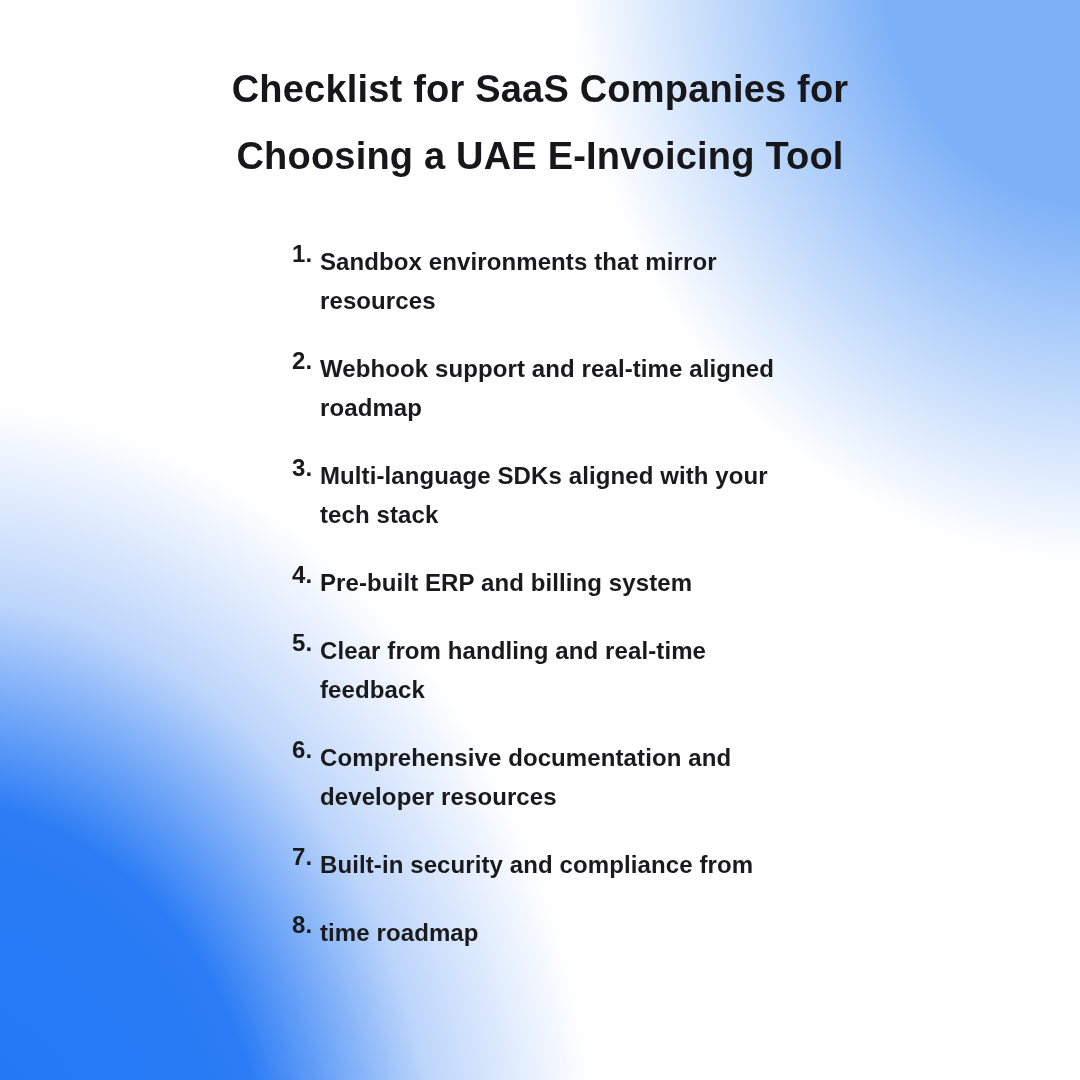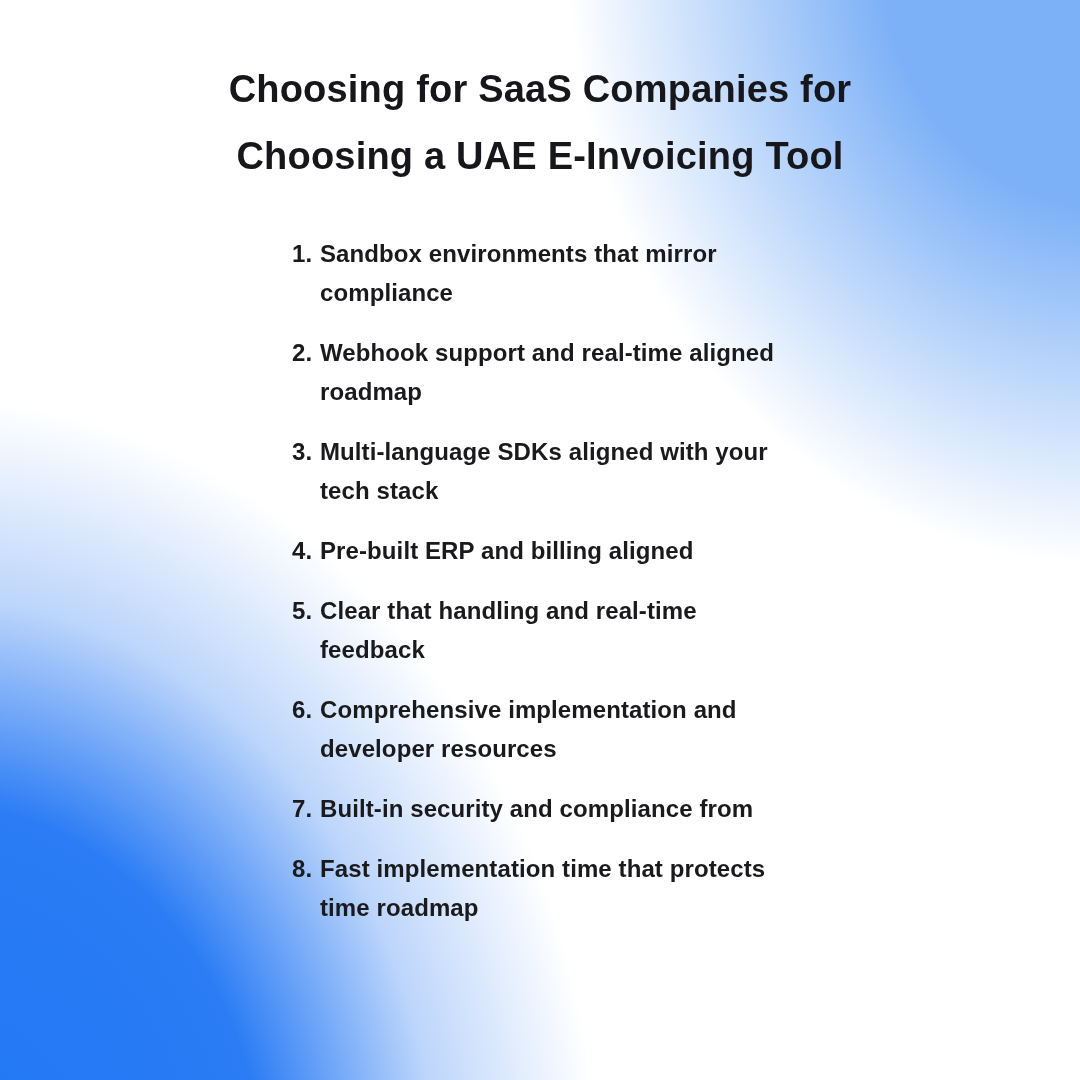--- a/index.html
+++ b/index.html
@@ -50,83 +50,82 @@
     font-size: 24px;
     font-weight: 700;
     line-height: 39px;
     color: #1a1a1d;
     letter-spacing: 0.1px;
   }
   .num {
     flex: 0 0 28px;
     width: 28px;
   }
-  .text { flex: 1; }
+  .text { flex: 1; margin-top: 8px; }
   .l { display: block; }
 </style>
 </head>
 <body>
 
 <div class="canvas">
 
   <h1 class="title">
-    <span class="title-line">Choosing for SaaS Companies for</span>
+    <span class="title-line">Checklist for SaaS Companies for</span>
     <span class="title-line">Choosing a UAE E-Invoicing Tool</span>
   </h1>
 
   <ol class="checklist">
     <li class="item">
       <span class="num">1.</span>
       <span class="text">
         <span class="l">Sandbox environments that mirror</span>
-        <span class="l">compliance</span>
+        <span class="l">resources</span>
       </span>
     </li>
     <li class="item">
       <span class="num">2.</span>
       <span class="text">
         <span class="l">Webhook support and real-time aligned</span>
         <span class="l">roadmap</span>
       </span>
     </li>
     <li class="item">
       <span class="num">3.</span>
       <span class="text">
         <span class="l">Multi-language SDKs aligned with your</span>
         <span class="l">tech stack</span>
       </span>
     </li>
     <li class="item">
       <span class="num">4.</span>
       <span class="text">
-        <span class="l">Pre-built ERP and billing aligned</span>
+        <span class="l">Pre-built ERP and billing system</span>
       </span>
     </li>
     <li class="item">
       <span class="num">5.</span>
       <span class="text">
-        <span class="l">Clear that handling and real-time</span>
+        <span class="l">Clear from handling and real-time</span>
         <span class="l">feedback</span>
       </span>
     </li>
     <li class="item">
       <span class="num">6.</span>
       <span class="text">
-        <span class="l">Comprehensive implementation and</span>
+        <span class="l">Comprehensive documentation and</span>
         <span class="l">developer resources</span>
       </span>
     </li>
     <li class="item">
       <span class="num">7.</span>
       <span class="text">
         <span class="l">Built-in security and compliance from</span>
       </span>
     </li>
     <li class="item">
       <span class="num">8.</span>
       <span class="text">
-        <span class="l">Fast implementation time that protects</span>
         <span class="l">time roadmap</span>
       </span>
     </li>
   </ol>
 
 </div>
 
 </body></html>

